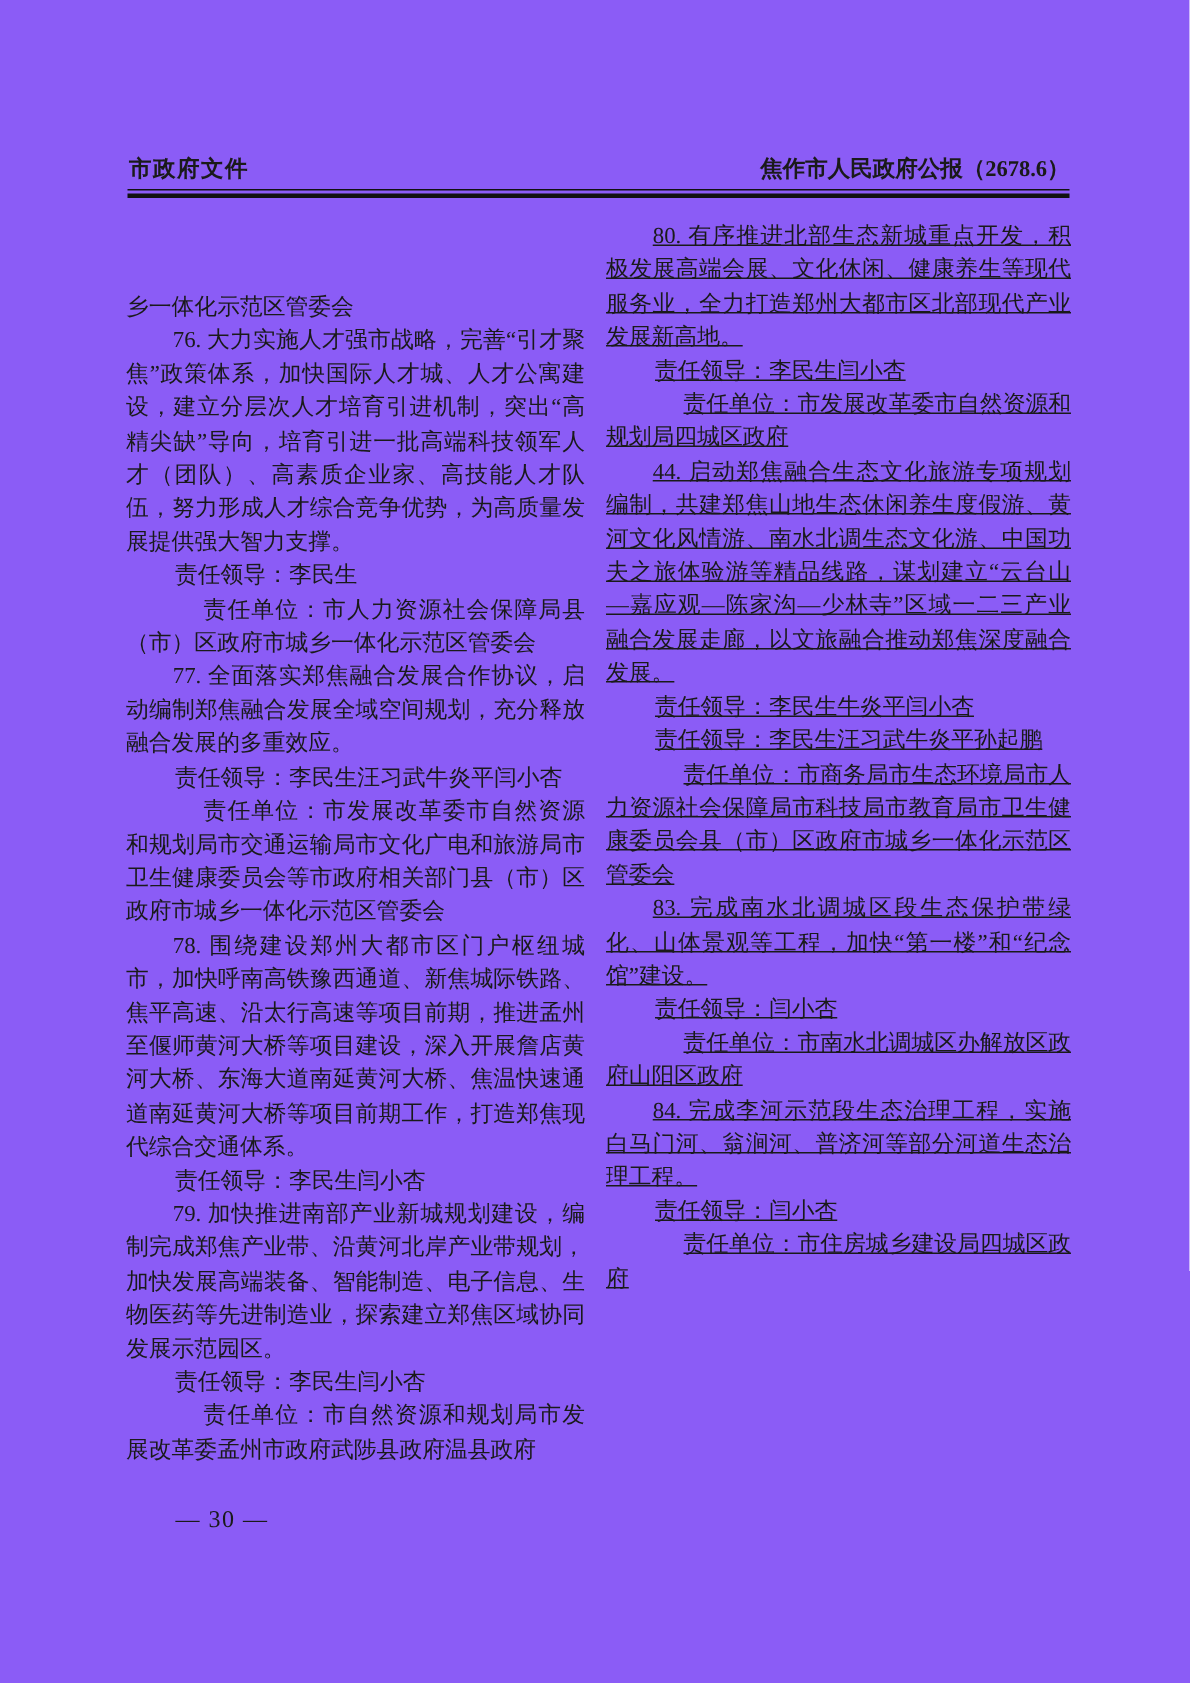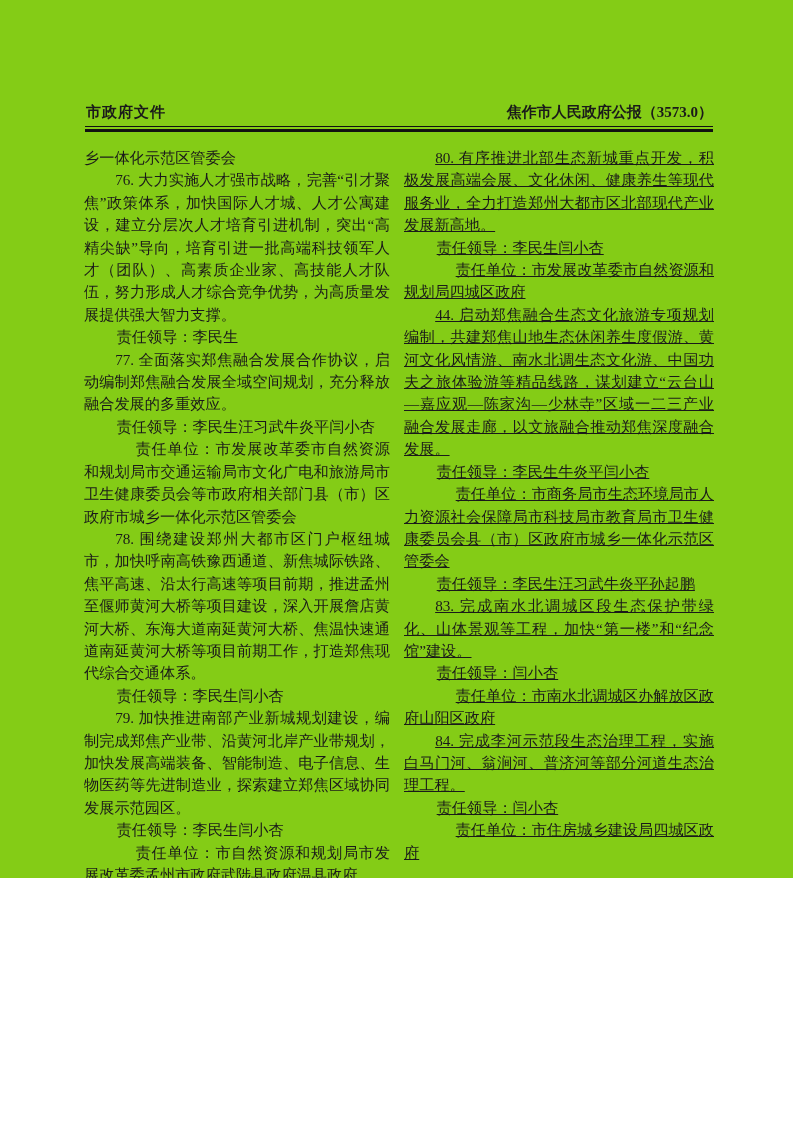--- a/index.html
+++ b/index.html
@@ -3,22 +3,22 @@
 <meta charset="utf-8">
 <style>
   html, body {
     margin: 0;
     padding: 0;
     background: #ffffff;
   }
   .page {
     position: relative;
     width: 793px;
-    height: 878px;
-    background: #84cc16;
+    height: 1122px;
+    background: #8b5cf6;
     color: #1a1a1a;
     font-family: "Liberation Serif", "DejaVu Serif", serif;
     overflow: hidden;
   }
   .header-left {
     position: absolute;
     left: 86px;
     top: 103px;
     font-size: 15px;
     font-weight: bold;
@@ -49,66 +49,67 @@
     height: 856px;
     font-size: 15.2px;
     line-height: 22.4px;
     text-align: justify;
     text-justify: inter-ideograph;
     overflow: hidden;
   }
   .col-left  { left: 84px; }
   .col-right { left: 404px; width: 310px; text-decoration: underline; }
   .para { margin: 0; padding: 0; }
-  .para-cont   { text-indent: 0; }
+  .para-cont   { text-indent: 0; margin-top: 47px; }
   .para-item   { text-indent: 2.05em; }
   .para-leader { text-indent: 2.15em; }
   .para-unit   { text-indent: 3.4em; }
   .page-number {
     position: absolute;
     left: 117px;
     top: 1005px;
     font-size: 16px;
     letter-spacing: 1px;
     white-space: nowrap;
   }
 </style>
 </head>
 <body>
 
 <div class="page">
 
   <div class="header-left">市政府文件</div>
 
-  <div class="header-right">焦作市人民政府公报（3573.0）</div>
+  <div class="header-right">焦作市人民政府公报（2678.6）</div>
 
   <div class="header-rule"></div>
 
   <div class="col col-left">
       <p class="para para-cont">乡一体化示范区管委会</p>
       <p class="para para-item">76. 大力实施人才强市战略，完善“引才聚焦”政策体系，加快国际人才城、人才公寓建设，建立分层次人才培育引进机制，突出“高精尖缺”导向，培育引进一批高端科技领军人才（团队）、高素质企业家、高技能人才队伍，努力形成人才综合竞争优势，为高质量发展提供强大智力支撑。</p>
       <p class="para para-leader">责任领导：李民生</p>
+      <p class="para para-unit">责任单位：市人力资源社会保障局县（市）区政府市城乡一体化示范区管委会</p>
       <p class="para para-item">77. 全面落实郑焦融合发展合作协议，启动编制郑焦融合发展全域空间规划，充分释放融合发展的多重效应。</p>
       <p class="para para-leader">责任领导：李民生汪习武牛炎平闫小杏</p>
       <p class="para para-unit">责任单位：市发展改革委市自然资源和规划局市交通运输局市文化广电和旅游局市卫生健康委员会等市政府相关部门县（市）区政府市城乡一体化示范区管委会</p>
       <p class="para para-item">78. 围绕建设郑州大都市区门户枢纽城市，加快呼南高铁豫西通道、新焦城际铁路、焦平高速、沿太行高速等项目前期，推进孟州至偃师黄河大桥等项目建设，深入开展詹店黄河大桥、东海大道南延黄河大桥、焦温快速通道南延黄河大桥等项目前期工作，打造郑焦现代综合交通体系。</p>
       <p class="para para-leader">责任领导：李民生闫小杏</p>
       <p class="para para-item">79. 加快推进南部产业新城规划建设，编制完成郑焦产业带、沿黄河北岸产业带规划，加快发展高端装备、智能制造、电子信息、生物医药等先进制造业，探索建立郑焦区域协同发展示范园区。</p>
       <p class="para para-leader">责任领导：李民生闫小杏</p>
       <p class="para para-unit">责任单位：市自然资源和规划局市发展改革委孟州市政府武陟县政府温县政府</p>
     </div>
 
   <div class="col col-right">
       <p class="para para-item">80. 有序推进北部生态新城重点开发，积极发展高端会展、文化休闲、健康养生等现代服务业，全力打造郑州大都市区北部现代产业发展新高地。</p>
       <p class="para para-leader">责任领导：李民生闫小杏</p>
       <p class="para para-unit">责任单位：市发展改革委市自然资源和规划局四城区政府</p>
       <p class="para para-item">44. 启动郑焦融合生态文化旅游专项规划编制，共建郑焦山地生态休闲养生度假游、黄河文化风情游、南水北调生态文化游、中国功夫之旅体验游等精品线路，谋划建立“云台山—嘉应观—陈家沟—少林寺”区域一二三产业融合发展走廊，以文旅融合推动郑焦深度融合发展。</p>
       <p class="para para-leader">责任领导：李民生牛炎平闫小杏</p>
+      <p class="para para-leader">责任领导：李民生汪习武牛炎平孙起鹏</p>
       <p class="para para-unit">责任单位：市商务局市生态环境局市人力资源社会保障局市科技局市教育局市卫生健康委员会县（市）区政府市城乡一体化示范区管委会</p>
-      <p class="para para-leader">责任领导：李民生汪习武牛炎平孙起鹏</p>
       <p class="para para-item">83. 完成南水北调城区段生态保护带绿化、山体景观等工程，加快“第一楼”和“纪念馆”建设。</p>
       <p class="para para-leader">责任领导：闫小杏</p>
       <p class="para para-unit">责任单位：市南水北调城区办解放区政府山阳区政府</p>
       <p class="para para-item">84. 完成李河示范段生态治理工程，实施白马门河、翁涧河、普济河等部分河道生态治理工程。</p>
       <p class="para para-leader">责任领导：闫小杏</p>
       <p class="para para-unit">责任单位：市住房城乡建设局四城区政府</p>
     </div>
 
   <div class="page-number">— 30 —</div>
 

